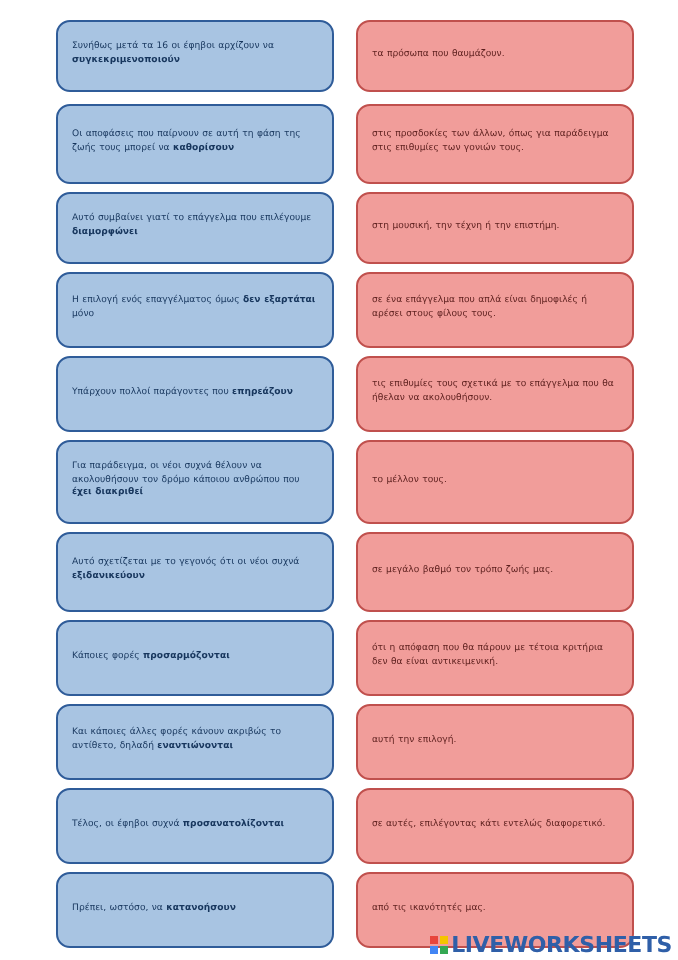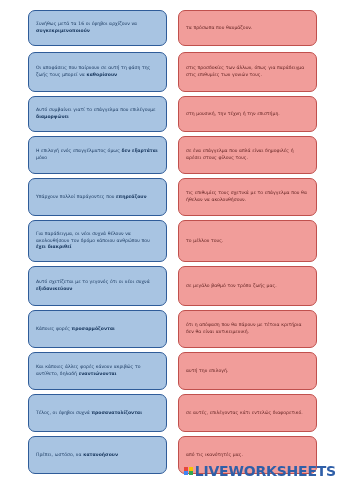--- a/index.html
+++ b/index.html
@@ -83,21 +83,21 @@
     width: 4px;
     height: 4px;
   }
   #wm-logo i:nth-child(1) { background: #e8453c; }
   #wm-logo i:nth-child(2) { background: #f5c400; }
   #wm-logo i:nth-child(3) { background: #4285f4; }
   #wm-logo i:nth-child(4) { background: #34a853; }
   #wm-text {
     font-family: "DejaVu Sans", "Liberation Sans", sans-serif;
     font-weight: bold;
-    font-size: 14px;
+    font-size: 11px;
     letter-spacing: -0.2px;
     color: #2f5fa8;
     line-height: 1;
   }
 </style>
 </head>
 <body>
 
 <div id="sheet">
 

